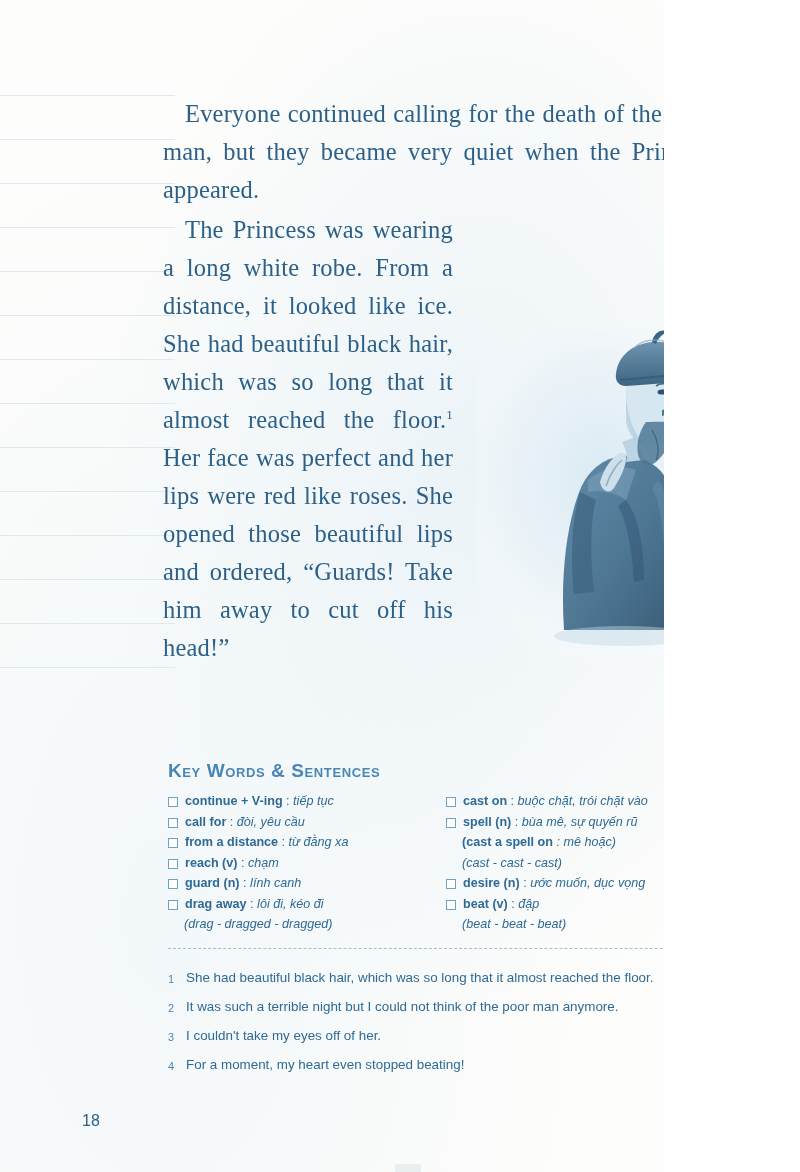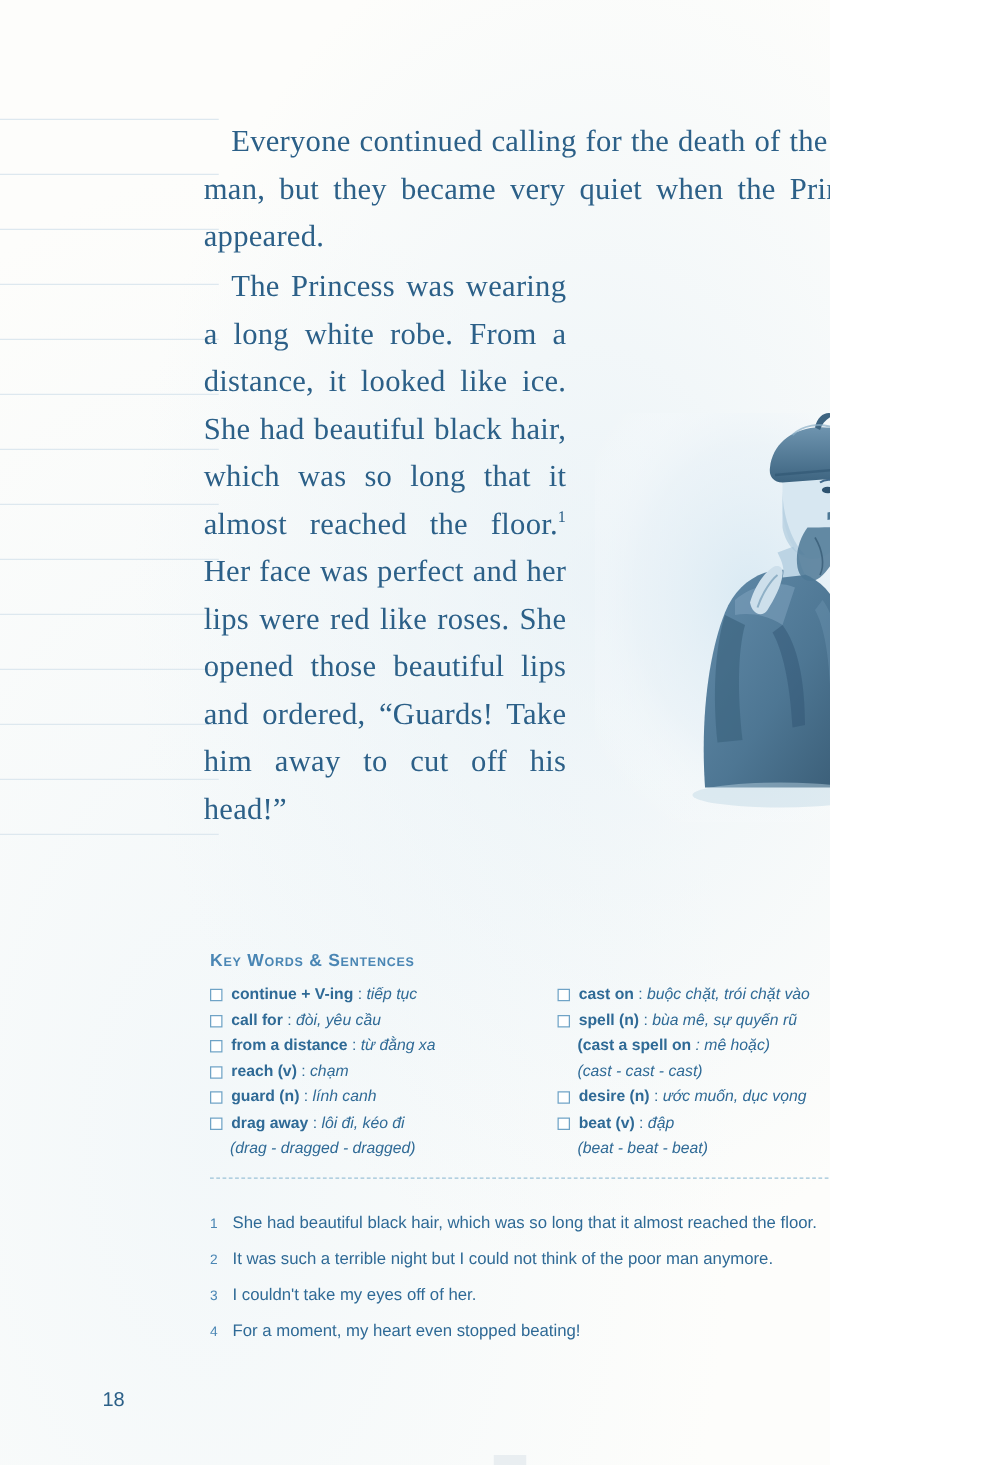--- a/index.html
+++ b/index.html
@@ -88,21 +88,21 @@
 
   
   .keywords {
     position: absolute;
     left: 168px;
     top: 760px;
     width: 560px;
     font-family: "Liberation Sans", sans-serif;
   }
   .kw-title {
-    font-size: 14px;
+    font-size: 19px;
     font-variant: small-caps;
     letter-spacing: 0.6px;
     color: #4a86b4;
     font-weight: bold;
     margin-bottom: 10px;
   }
   .kw-cols {
     display: flex;
     gap: 12px;
   }

